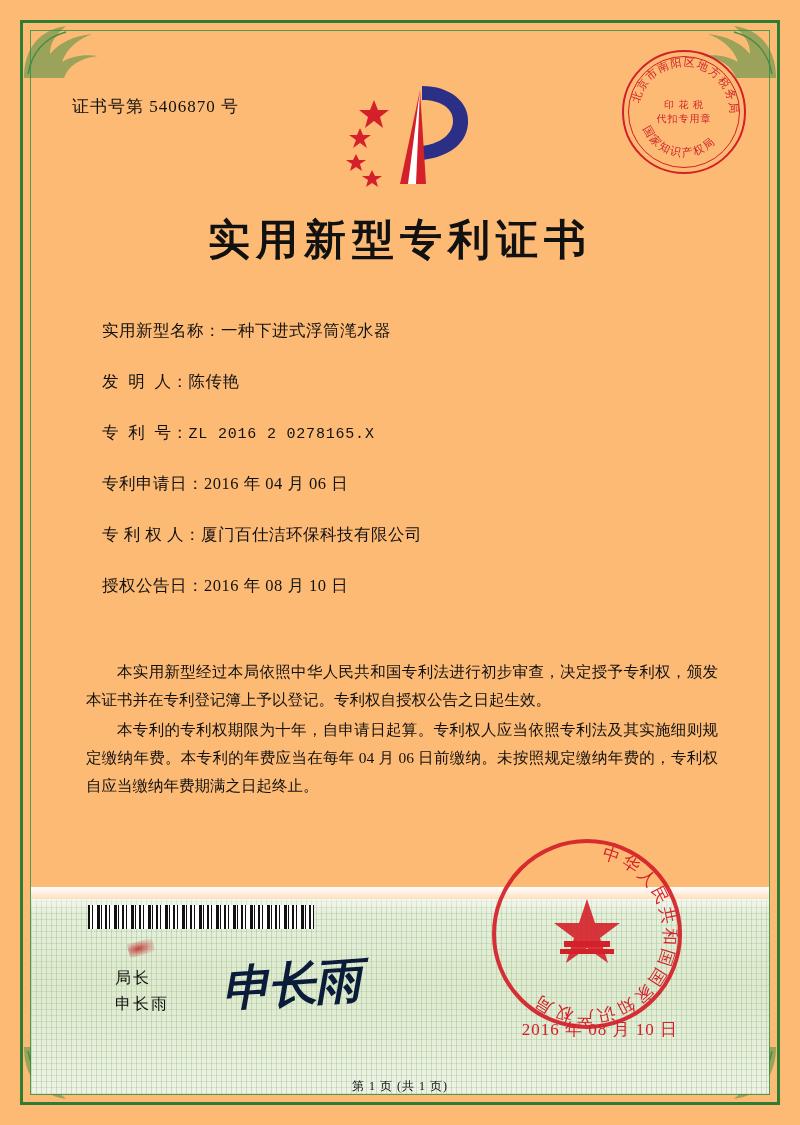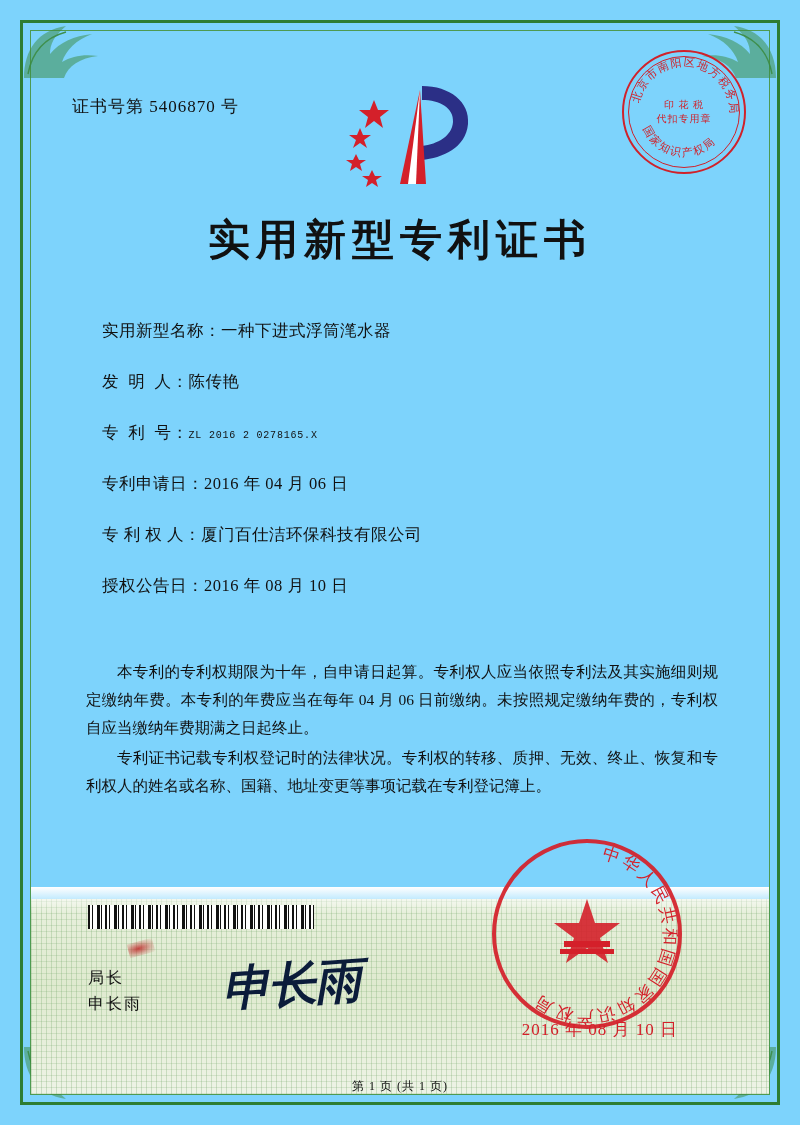--- a/index.html
+++ b/index.html
@@ -13,21 +13,21 @@
     font-family: "Liberation Serif", "DejaVu Serif", serif;
     color: #1a1a1a;
     overflow: hidden;
   }
 
   #certificate {
     position: relative;
     width: 800px;
     height: 1125px;
     box-sizing: border-box;
-    background: #7dd3fc;
+    background: #fdba74;
   }
 
   
   .border-outer {
     position: absolute;
     left: 20px; top: 20px; right: 20px; bottom: 20px;
     border: 3px solid #2e7d32;
     box-sizing: border-box;
   }
   .border-inner {
@@ -155,21 +155,21 @@
   }
   .field-label {
     white-space: pre;
     letter-spacing: 0.5px;
   }
   .field-value {
     letter-spacing: 0.5px;
   }
   .field-value.mono {
     font-family: "Liberation Mono", "DejaVu Sans Mono", monospace;
-    font-size: 10px;
+    font-size: 15px;
     letter-spacing: 0.8px;
     text-align: right;
   }
 
   
   .body-text {
     position: absolute;
     left: 86px;
     top: 658px;
     width: 632px;
@@ -204,20 +204,21 @@
 
   
   .sig-block {
     position: absolute;
     left: 88px;
     bottom: 108px;
     font-size: 16px;
     line-height: 26px;
     color: #111;
     letter-spacing: 2px;
+    padding-left: 27px;
   }
   .signature-script {
     position: absolute;
     left: 222px;
     bottom: 108px;
     font-size: 48px;
     font-family: "DejaVu Serif", serif;
     font-style: italic;
     font-weight: bold;
     color: #0b1c3a;
@@ -367,22 +368,22 @@
       <span class="field-label">专 利 权 人：</span>
       <span class="field-value">厦门百仕洁环保科技有限公司</span>
     </div>
     <div class="field-row">
       <span class="field-label">授权公告日：</span>
       <span class="field-value">2016 年 08 月 10 日</span>
     </div>
   </div>
 
   <div class="body-text">
+    <p>本实用新型经过本局依照中华人民共和国专利法进行初步审查，决定授予专利权，颁发本证书并在专利登记簿上予以登记。专利权自授权公告之日起生效。</p>
     <p>本专利的专利权期限为十年，自申请日起算。专利权人应当依照专利法及其实施细则规定缴纳年费。本专利的年费应当在每年 04 月 06 日前缴纳。未按照规定缴纳年费的，专利权自应当缴纳年费期满之日起终止。</p>
-    <p>专利证书记载专利权登记时的法律状况。专利权的转移、质押、无效、终止、恢复和专利权人的姓名或名称、国籍、地址变更等事项记载在专利登记簿上。</p>
   </div>
 
   <div class="barcode"></div>
 
   <div class="ink-smudge"></div>
   <div class="sig-block">
     <div>局长</div>
     <div>申长雨</div>
   </div>
   <div class="signature-script">申长雨</div>

